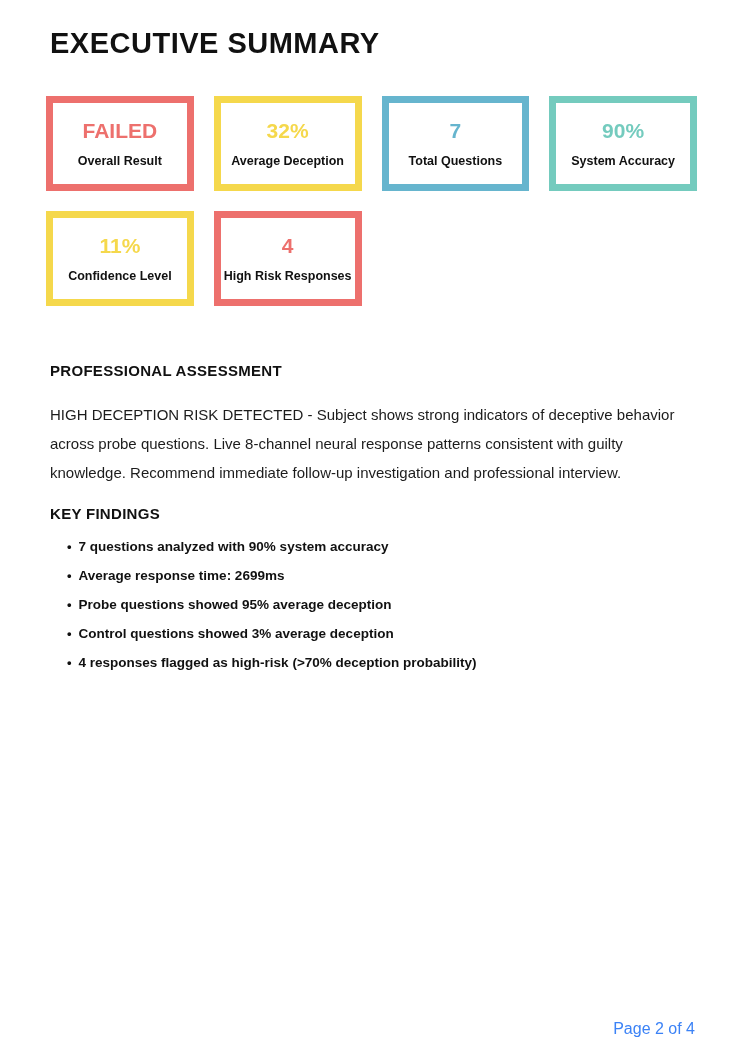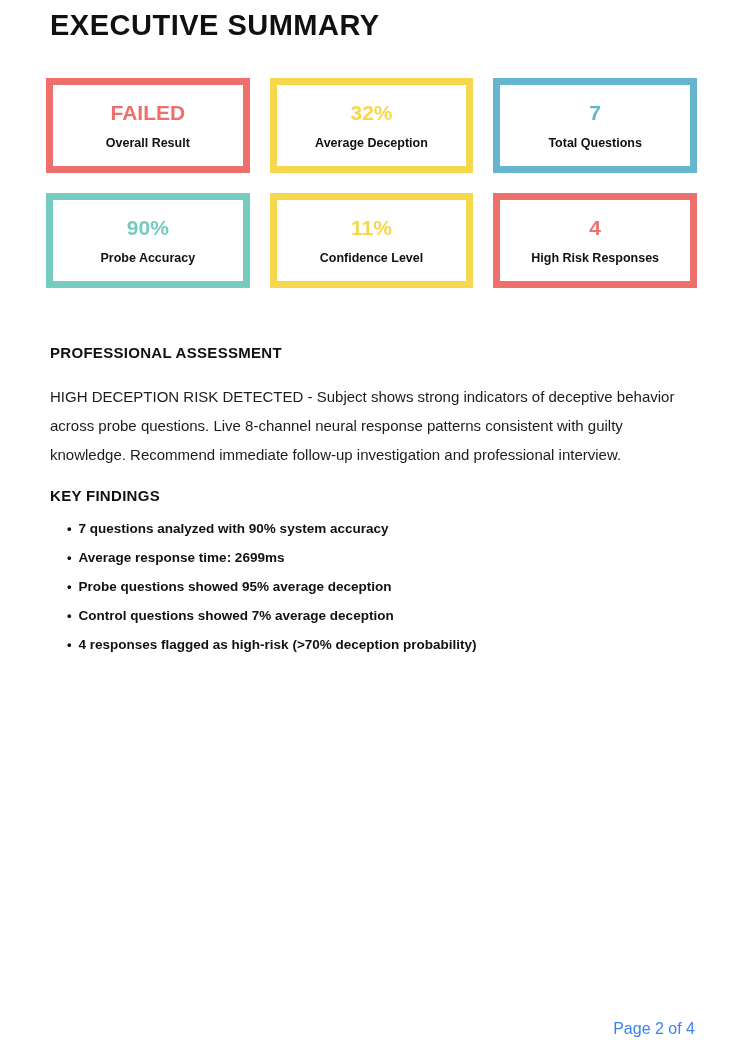--- a/index.html
+++ b/index.html
@@ -6,34 +6,34 @@
   html, body { background: #ffffff; }
   body {
     width: 743px;
     height: 1044px;
     position: relative;
     font-family: "Liberation Sans", sans-serif;
     color: #1c1c1c;
     overflow: hidden;
   }
   .content {
-    padding: 9px 48px 0 50px;
+    padding: 27px 48px 0 50px;
   }
   .doc-title {
     font-size: 29px;
     font-weight: bold;
     color: #111111;
     letter-spacing: 0.5px;
   }
   .cards-grid {
     margin-top: 36px;
     margin-left: -4px;
     width: 651px;
     display: grid;
-    grid-template-columns: repeat(3, 1fr);
+    grid-template-columns: repeat(4, 1fr);
     column-gap: 15px;
     row-gap: 13px;
     gap: 20px;
   }
   .stat-card {
     height: 95px;
     border: 7px solid #cccccc; 
     background: #ffffff;
     display: flex;
     flex-direction: column;
@@ -109,21 +109,21 @@
     <div class="stat-card" style="border-color: rgb(245, 216, 76);">
       <div class="stat-value" style="color: rgb(245, 216, 76);">32%</div>
       <div class="stat-label">Average Deception</div>
     </div>
     <div class="stat-card" style="border-color: rgb(102, 181, 206);">
       <div class="stat-value" style="color: rgb(102, 181, 206);">7</div>
       <div class="stat-label">Total Questions</div>
     </div>
     <div class="stat-card" style="border-color: rgb(116, 203, 190); text-align: right;">
       <div class="stat-value" style="color: rgb(116, 203, 190);">90%</div>
-      <div class="stat-label">Probe Accuracy</div>
+      <div class="stat-label">System Accuracy</div>
     </div>
     <div class="stat-card" style="border-color: rgb(245, 216, 76);">
       <div class="stat-value" style="color: rgb(245, 216, 76);">11%</div>
       <div class="stat-label">Confidence Level</div>
     </div>
     <div class="stat-card" style="border-color: rgb(237, 112, 109);">
       <div class="stat-value" style="color: rgb(237, 112, 109);">4</div>
       <div class="stat-label">High Risk Responses</div>
     </div>
   </div>
@@ -143,21 +143,21 @@
       <div class="finding-item">
         <span class="bullet-dot">•</span>
         <span>Average response time: 2699ms</span>
       </div>
       <div class="finding-item">
         <span class="bullet-dot">•</span>
         <span>Probe questions showed 95% average deception</span>
       </div>
       <div class="finding-item">
         <span class="bullet-dot">•</span>
-        <span>Control questions showed 7% average deception</span>
+        <span>Control questions showed 3% average deception</span>
       </div>
       <div class="finding-item">
         <span class="bullet-dot">•</span>
         <span>4 responses flagged as high-risk (&gt;70% deception probability)</span>
       </div>
     </div>
   </div>
 
 </div>
 

